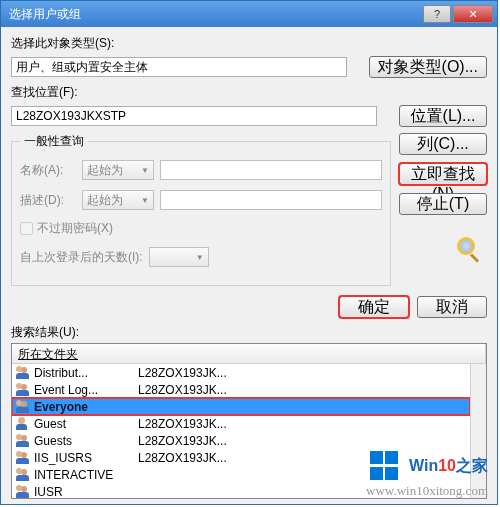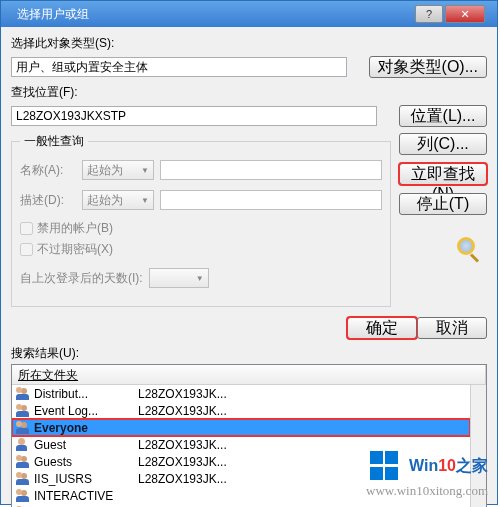--- a/index.html
+++ b/index.html
@@ -1,18 +1,18 @@
 <!DOCTYPE html>
 <html><head>
 <meta charset="utf-8">
 <style>
 * { box-sizing: border-box; margin: 0; padding: 0; }
 body { font-family: "Microsoft YaHei", Tahoma, sans-serif; font-size: 12px; background: #fff; width: 500px; height: 507px; overflow: hidden; position: relative; }
 .window { border: 1px solid #2a6fb5; width: 498px; height: 505px; background: #f0f0f0; }
-.titlebar { height: 26px; background: linear-gradient(#5fa3e8, #3a7ed2); display: flex; align-items: center; padding: 0 12px; color: #fff; }
+.titlebar { height: 26px; background: linear-gradient(#5fa3e8, #3a7ed2); display: flex; align-items: center; padding: 0 4px; color: #fff; }
 .titlebar .title { flex: 1; padding-left: 4px; font-size: 12px; }
 .titlebar .btn { width: 28px; height: 18px; margin-left: 2px; background: linear-gradient(#e8e8e8, #c8c8c8); border: 1px solid #888; border-radius: 2px; display: flex; align-items: center; justify-content: center; font-size: 11px; color: #333; }
 .titlebar .btn.close { background: linear-gradient(#e89090, #c83030); color: #fff; width: 40px; }
 .content { padding: 8px 10px; }
 .row { display: flex; align-items: center; margin-bottom: 6px; gap: 22px; }
 .wide-input { flex: 1; height: 20px; border: 1px solid #abadb3; background: #fff; padding: 0 4px; font-size: 12px; }
 .btn-std { height: 22px; min-width: 88px; border: 1px solid #707070; background: linear-gradient(#fdfdfd, #e0e0e0); border-radius: 3px; font-size: 16px; padding: 0 8px; }
 .layout { display: flex; gap: 8px; }
 .left { flex: 1; }
 .right { width: 88px; display: flex; flex-direction: column; gap: 8px; }
@@ -23,21 +23,21 @@
 .combo { width: 72px; height: 20px; border: 1px solid #c0c0c0; background: linear-gradient(#fafafa,#e8e8e8); display: flex; align-items: center; padding: 0 4px; color: #888; font-size: 12px; position: relative; }
 .combo::after { content: "▼"; position: absolute; right: 4px; font-size: 8px; color: #888; }
 .txt { flex: 1; height: 20px; border: 1px solid #c0c0c0; background: #fff; }
 .chk { display: flex; align-items: center; gap: 4px; color: #888; margin-bottom: 4px; }
 .chk input { margin: 0; }
 .disabled { color: #888; }
 .highlight-red { outline: 2px solid #e33; outline-offset: -1px; }
 .search-ico { width: 36px; height: 28px; margin-top: 12px; align-self: flex-end; position: relative; }
 .search-ico .lens { width: 18px; height: 18px; border: 3px solid #f0c040; border-radius: 50%; position: absolute; top: 2px; left: 6px; background: radial-gradient(#cde,#9bd); }
 .search-ico .handle { width: 3px; height: 10px; background: #c09020; position: absolute; top: 18px; left: 22px; transform: rotate(-45deg); }
-.okrow { display: flex; justify-content: flex-end; margin: 10px 0 6px 0; align-items: flex-end; }
+.okrow { display: flex; justify-content: flex-end; gap: 8px; margin: 10px 0 6px 0; align-items: flex-end; }
 .list-area { border: 1px solid #828790; background: #fff; height: 156px; overflow: auto; }
 .list-header { display: flex; background: linear-gradient(#fdfdfd,#ececec); border-bottom: 1px solid #d0d0d0; height: 20px; }
 .list-header .col { border-right: 1px solid #d0d0d0; padding: 2px 6px; font-size: 12px; }
 .col1 { width: 110px; } .col2 { flex: 1; text-decoration: underline; }
 .list-row { display: flex; align-items: center; height: 17px; padding: 0 4px; }
 .list-row .ico { width: 16px; height: 14px; margin-right: 2px; position: relative; }
 .ico.user::before { content: ""; position: absolute; width: 7px; height: 7px; background: #e0b088; border-radius: 50%; top: 0; left: 2px; }
 .ico.user::after { content: ""; position: absolute; width: 11px; height: 6px; background: #4070c0; border-radius: 3px 3px 0 0; top: 7px; left: 0; }
 .ico.group::before { content: ""; position: absolute; width: 6px; height: 6px; background: #e0b088; border-radius: 50%; top: 0; left: 0; box-shadow: 5px 1px 0 #d0a078; }
 .ico.group::after { content: ""; position: absolute; width: 13px; height: 6px; background: #4070c0; border-radius: 3px 3px 0 0; top: 7px; left: 0; }
@@ -84,24 +84,20 @@
           <legend>一般性查询</legend>
           <div class="fr">
             <label>名称(A):</label>
             <div class="combo disabled">起始为</div>
             <input class="txt" disabled="" style="">
           </div>
           <div class="fr">
             <label>描述(D):</label>
             <div class="combo disabled">起始为</div>
             <input class="txt" disabled="" style="">
-          </div>
-          <div class="chk">
-            <input type="checkbox" disabled="" style="">
-            <span>禁用的帐户(B)</span>
           </div>
           <div class="chk">
             <input type="checkbox" disabled="" style="">
             <span>不过期密码(X)</span>
           </div>
           <div class="fr" style="margin-top:10px;">
             <label style="width:auto;">自上次登录后的天数(I):</label>
             <div class="combo disabled" style="width:60px;"></div>
           </div>
         </fieldset>

